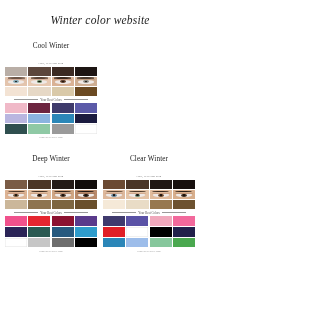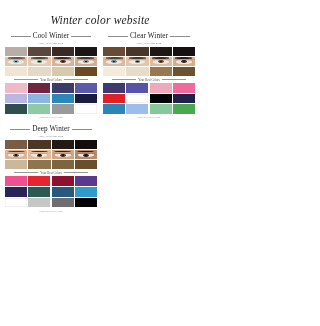--- a/index.html
+++ b/index.html
@@ -14,21 +14,21 @@
     color:#1d1d1d;letter-spacing:.2px;padding-top:14px;
     font-family:"Liberation Serif",serif;
   }
 
   .grid-wrap{
     display:flex;flex-wrap:wrap;gap:0px;padding:6px 4px 0 4px;
   }
   .card{width:92px;margin:0 0 6px 0;padding:0 1px;}
   .card.left{margin-right:4px;}
 
-  .card-head{display:flex;align-items:center;justify-content:center;gap:2px;margin-bottom:1px;}
+  .card-head{display:flex;align-items:center;justify-content:center;gap:10px;margin-bottom:1px;flex-direction:column;}
   .rule{flex:1;height:1px;background:#8d8d8d;max-width:20px;}
   .card-title{
     font-size:7.2px;color:#1b1b1b;white-space:nowrap;
     font-family:"Liberation Serif",serif;letter-spacing:.1px;
   }
   .card-sub{
     text-align:center;font-size:2.9px;color:#6f6f6f;
     letter-spacing:.15px;margin-bottom:1.5px;
     font-family:"Liberation Serif",serif;
   }
@@ -139,20 +139,101 @@
         <div class="swatch" style="background:#1b1b3f"></div>
         <div class="swatch" style="background:#2f4f4f"></div>
         <div class="swatch" style="background:#8fc9a5"></div>
         <div class="swatch" style="background:#9a9a9a"></div>
         <div class="swatch" style="background:#ffffff;box-shadow:inset 0 0 0 .4px #e2e2e2"></div>
       </div>
 
       <div class="credit">sanatan.website.com</div>
     </div>
 
+    <div class="card left">
+      <div class="card-head">
+        <span class="rule"></span>
+        <span class="card-title">Deep Winter</span>
+        <span class="rule"></span>
+      </div>
+      <div class="card-sub">Hair, eyes and skin</div>
+
+      <div class="feat-row">
+        <div class="feat-cell" style="background:#7a5b45"></div>
+        <div class="feat-cell" style="background:#4b3525"></div>
+        <div class="feat-cell" style="background:#231a16"></div>
+        <div class="feat-cell" style="background:#120d0b"></div>
+      </div>
+
+      <div class="feat-row">
+        <div class="eye-cell">
+            <span class="eye-skin" style="background:#dcb394"></span>
+            <span class="eye-brow" style="background:#4a3526"></span>
+            <span class="eye-white"></span>
+            <span class="eye-iris" style="background:#6f5136"></span>
+            <span class="eye-pupil"></span>
+            <span class="eye-lid" style="background:#c39378"></span>
+          </div>
+        <div class="eye-cell">
+            <span class="eye-skin" style="background:#e0bb9c"></span>
+            <span class="eye-brow" style="background:#3d2b1e"></span>
+            <span class="eye-white"></span>
+            <span class="eye-iris" style="background:#5c3e26"></span>
+            <span class="eye-pupil"></span>
+            <span class="eye-lid" style="background:#c79a7c"></span>
+          </div>
+        <div class="eye-cell">
+            <span class="eye-skin" style="background:#cfa583"></span>
+            <span class="eye-brow" style="background:#2c1f16"></span>
+            <span class="eye-white"></span>
+            <span class="eye-iris" style="background:#4a3322"></span>
+            <span class="eye-pupil"></span>
+            <span class="eye-lid" style="background:#b3866a"></span>
+          </div>
+        <div class="eye-cell">
+            <span class="eye-skin" style="background:#b8896a"></span>
+            <span class="eye-brow" style="background:#1d1410"></span>
+            <span class="eye-white"></span>
+            <span class="eye-iris" style="background:#2c1d14"></span>
+            <span class="eye-pupil"></span>
+            <span class="eye-lid" style="background:#9c6f54"></span>
+          </div>
+      </div>
+
+      <div class="feat-row">
+        <div class="feat-cell" style="background:#cbb79a"></div>
+        <div class="feat-cell" style="background:#8e7450"></div>
+        <div class="feat-cell" style="background:#7d6540"></div>
+        <div class="feat-cell" style="background:#6a4f2c"></div>
+      </div>
+
+      <div class="bestline">
+        <span class="rule"></span>
+        <span class="best-label">Your Best Colors</span>
+        <span class="rule"></span>
+      </div>
+
+      <div class="swatch-grid">
+        <div class="swatch" style="background:#f0518c"></div>
+        <div class="swatch" style="background:#e52630"></div>
+        <div class="swatch" style="background:#8c1230"></div>
+        <div class="swatch" style="background:#5a3a8c"></div>
+        <div class="swatch" style="background:#2b2457"></div>
+        <div class="swatch" style="background:#2a5a52"></div>
+        <div class="swatch" style="background:#27597e"></div>
+        <div class="swatch" style="background:#2e9ccc"></div>
+        <div class="swatch" style="background:#ffffff;box-shadow:inset 0 0 0 .4px #e2e2e2"></div>
+        <div class="swatch" style="background:#c6c6c6"></div>
+        <div class="swatch" style="background:#6e6e6e"></div>
+        <div class="swatch" style="background:#000000"></div>
+      </div>
+
+      <div class="credit">sanatan.website.com</div>
+    </div>
+
     <div class="card">
       <div class="card-head">
         <span class="rule"></span>
         <span class="card-title">Clear Winter</span>
         <span class="rule"></span>
       </div>
       <div class="card-sub">Hair, eyes and skin</div>
 
       <div class="feat-row">
         <div class="feat-cell" style="background:#6b4a33"></div>
@@ -220,95 +301,14 @@
         <div class="swatch" style="background:#21204a"></div>
         <div class="swatch" style="background:#2b86b8"></div>
         <div class="swatch" style="background:#9dbdea"></div>
         <div class="swatch" style="background:#86c79c"></div>
         <div class="swatch" style="background:#4aa84f"></div>
       </div>
 
       <div class="credit">sanatan.website.com</div>
     </div>
 
-    <div class="card left">
-      <div class="card-head">
-        <span class="rule"></span>
-        <span class="card-title">Deep Winter</span>
-        <span class="rule"></span>
-      </div>
-      <div class="card-sub">Hair, eyes and skin</div>
-
-      <div class="feat-row">
-        <div class="feat-cell" style="background:#7a5b45"></div>
-        <div class="feat-cell" style="background:#4b3525"></div>
-        <div class="feat-cell" style="background:#231a16"></div>
-        <div class="feat-cell" style="background:#120d0b"></div>
-      </div>
-
-      <div class="feat-row">
-        <div class="eye-cell">
-            <span class="eye-skin" style="background:#dcb394"></span>
-            <span class="eye-brow" style="background:#4a3526"></span>
-            <span class="eye-white"></span>
-            <span class="eye-iris" style="background:#6f5136"></span>
-            <span class="eye-pupil"></span>
-            <span class="eye-lid" style="background:#c39378"></span>
-          </div>
-        <div class="eye-cell">
-            <span class="eye-skin" style="background:#e0bb9c"></span>
-            <span class="eye-brow" style="background:#3d2b1e"></span>
-            <span class="eye-white"></span>
-            <span class="eye-iris" style="background:#5c3e26"></span>
-            <span class="eye-pupil"></span>
-            <span class="eye-lid" style="background:#c79a7c"></span>
-          </div>
-        <div class="eye-cell">
-            <span class="eye-skin" style="background:#cfa583"></span>
-            <span class="eye-brow" style="background:#2c1f16"></span>
-            <span class="eye-white"></span>
-            <span class="eye-iris" style="background:#4a3322"></span>
-            <span class="eye-pupil"></span>
-            <span class="eye-lid" style="background:#b3866a"></span>
-          </div>
-        <div class="eye-cell">
-            <span class="eye-skin" style="background:#b8896a"></span>
-            <span class="eye-brow" style="background:#1d1410"></span>
-            <span class="eye-white"></span>
-            <span class="eye-iris" style="background:#2c1d14"></span>
-            <span class="eye-pupil"></span>
-            <span class="eye-lid" style="background:#9c6f54"></span>
-          </div>
-      </div>
-
-      <div class="feat-row">
-        <div class="feat-cell" style="background:#cbb79a"></div>
-        <div class="feat-cell" style="background:#8e7450"></div>
-        <div class="feat-cell" style="background:#7d6540"></div>
-        <div class="feat-cell" style="background:#6a4f2c"></div>
-      </div>
-
-      <div class="bestline">
-        <span class="rule"></span>
-        <span class="best-label">Your Best Colors</span>
-        <span class="rule"></span>
-      </div>
-
-      <div class="swatch-grid">
-        <div class="swatch" style="background:#f0518c"></div>
-        <div class="swatch" style="background:#e52630"></div>
-        <div class="swatch" style="background:#8c1230"></div>
-        <div class="swatch" style="background:#5a3a8c"></div>
-        <div class="swatch" style="background:#2b2457"></div>
-        <div class="swatch" style="background:#2a5a52"></div>
-        <div class="swatch" style="background:#27597e"></div>
-        <div class="swatch" style="background:#2e9ccc"></div>
-        <div class="swatch" style="background:#ffffff;box-shadow:inset 0 0 0 .4px #e2e2e2"></div>
-        <div class="swatch" style="background:#c6c6c6"></div>
-        <div class="swatch" style="background:#6e6e6e"></div>
-        <div class="swatch" style="background:#000000"></div>
-      </div>
-
-      <div class="credit">sanatan.website.com</div>
-    </div>
-
   </div>
 </div>
 
 </body></html>

